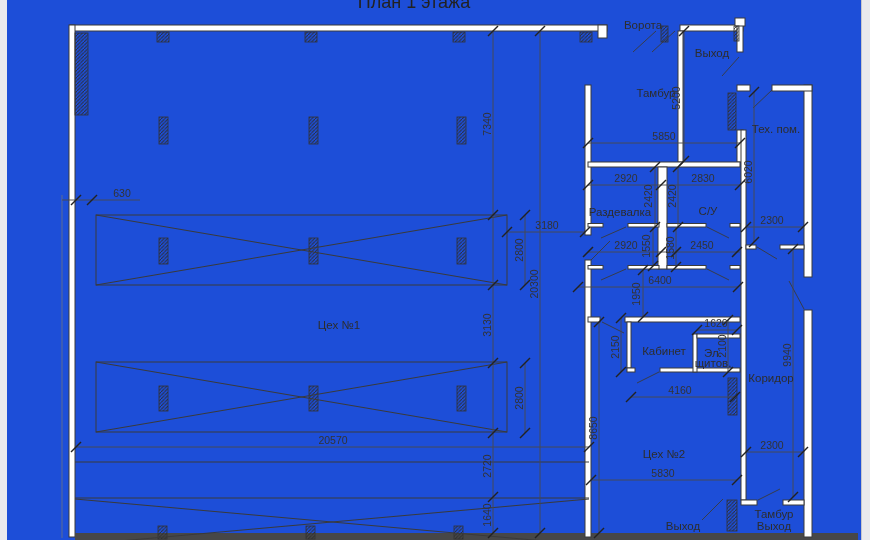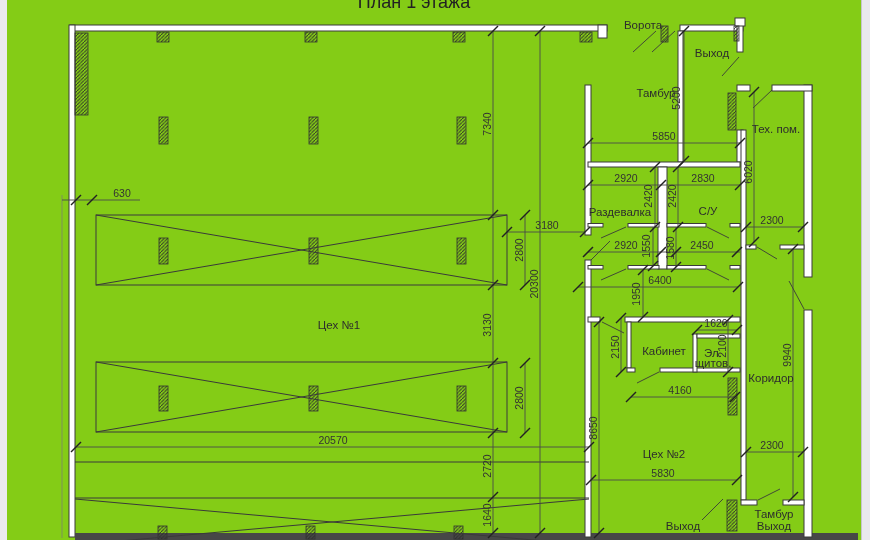--- a/index.html
+++ b/index.html
@@ -1,16 +1,16 @@
 <!DOCTYPE html>
 <html><head>
 <meta charset="utf-8">
 <style>
   html,body{margin:0;padding:0;background:#fdfdfd;}
-  .stage{position:relative;width:870px;height:540px;overflow:hidden;background:#84cc16;}
+  .stage{position:relative;width:870px;height:540px;overflow:hidden;background:#1d4ed8;}
   svg{display:block;}
   .t{font-family:"Liberation Sans",sans-serif;fill:#2d2d2d;font-size:11.5px;}
   .d{font-size:10.5px;fill:#333;}
   .ttl{font-size:18px;fill:#222;}
   .ln{stroke:#3a3a3a;stroke-width:1;fill:none;}
   .dm{stroke:#4a4a4a;stroke-width:0.9;fill:none;}
   .thin{stroke:#7a7a7a;stroke-width:0.7;fill:none;}
   .w{fill:#ffffff;stroke:#3a3a3a;stroke-width:1;}
   .hp{fill:url(#hatch);stroke:#333;stroke-width:0.8;}
   .tk{stroke:#222;stroke-width:1.5;fill:none;}

